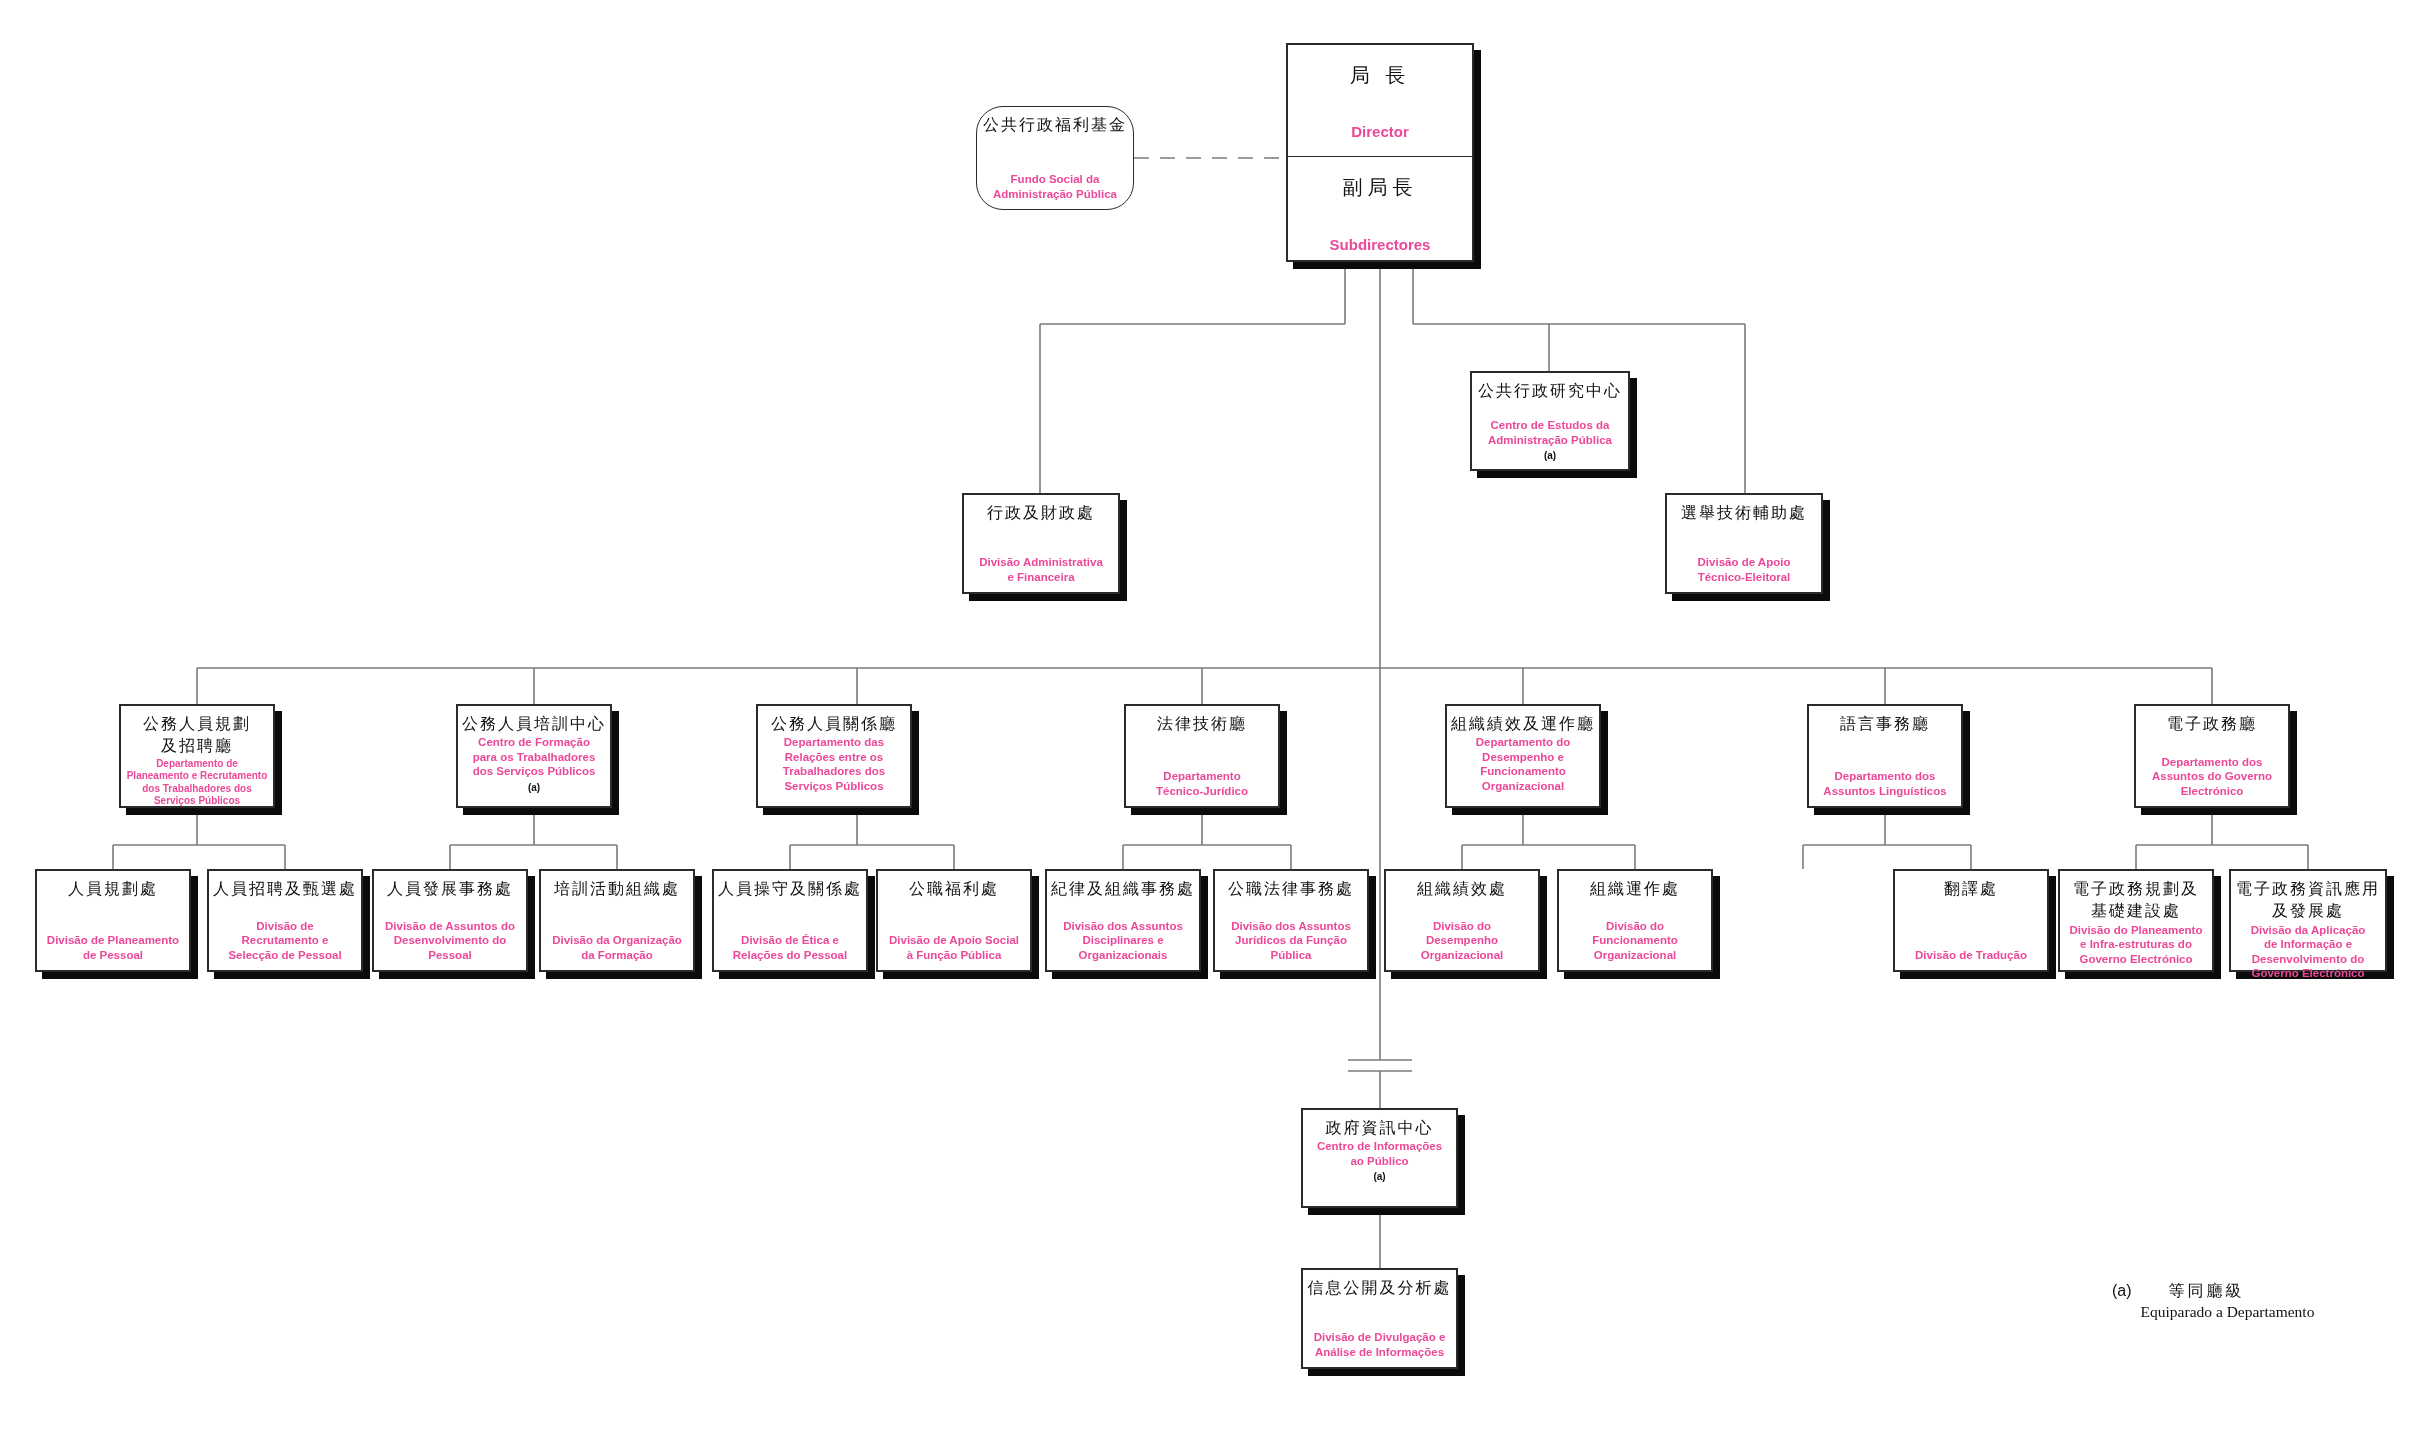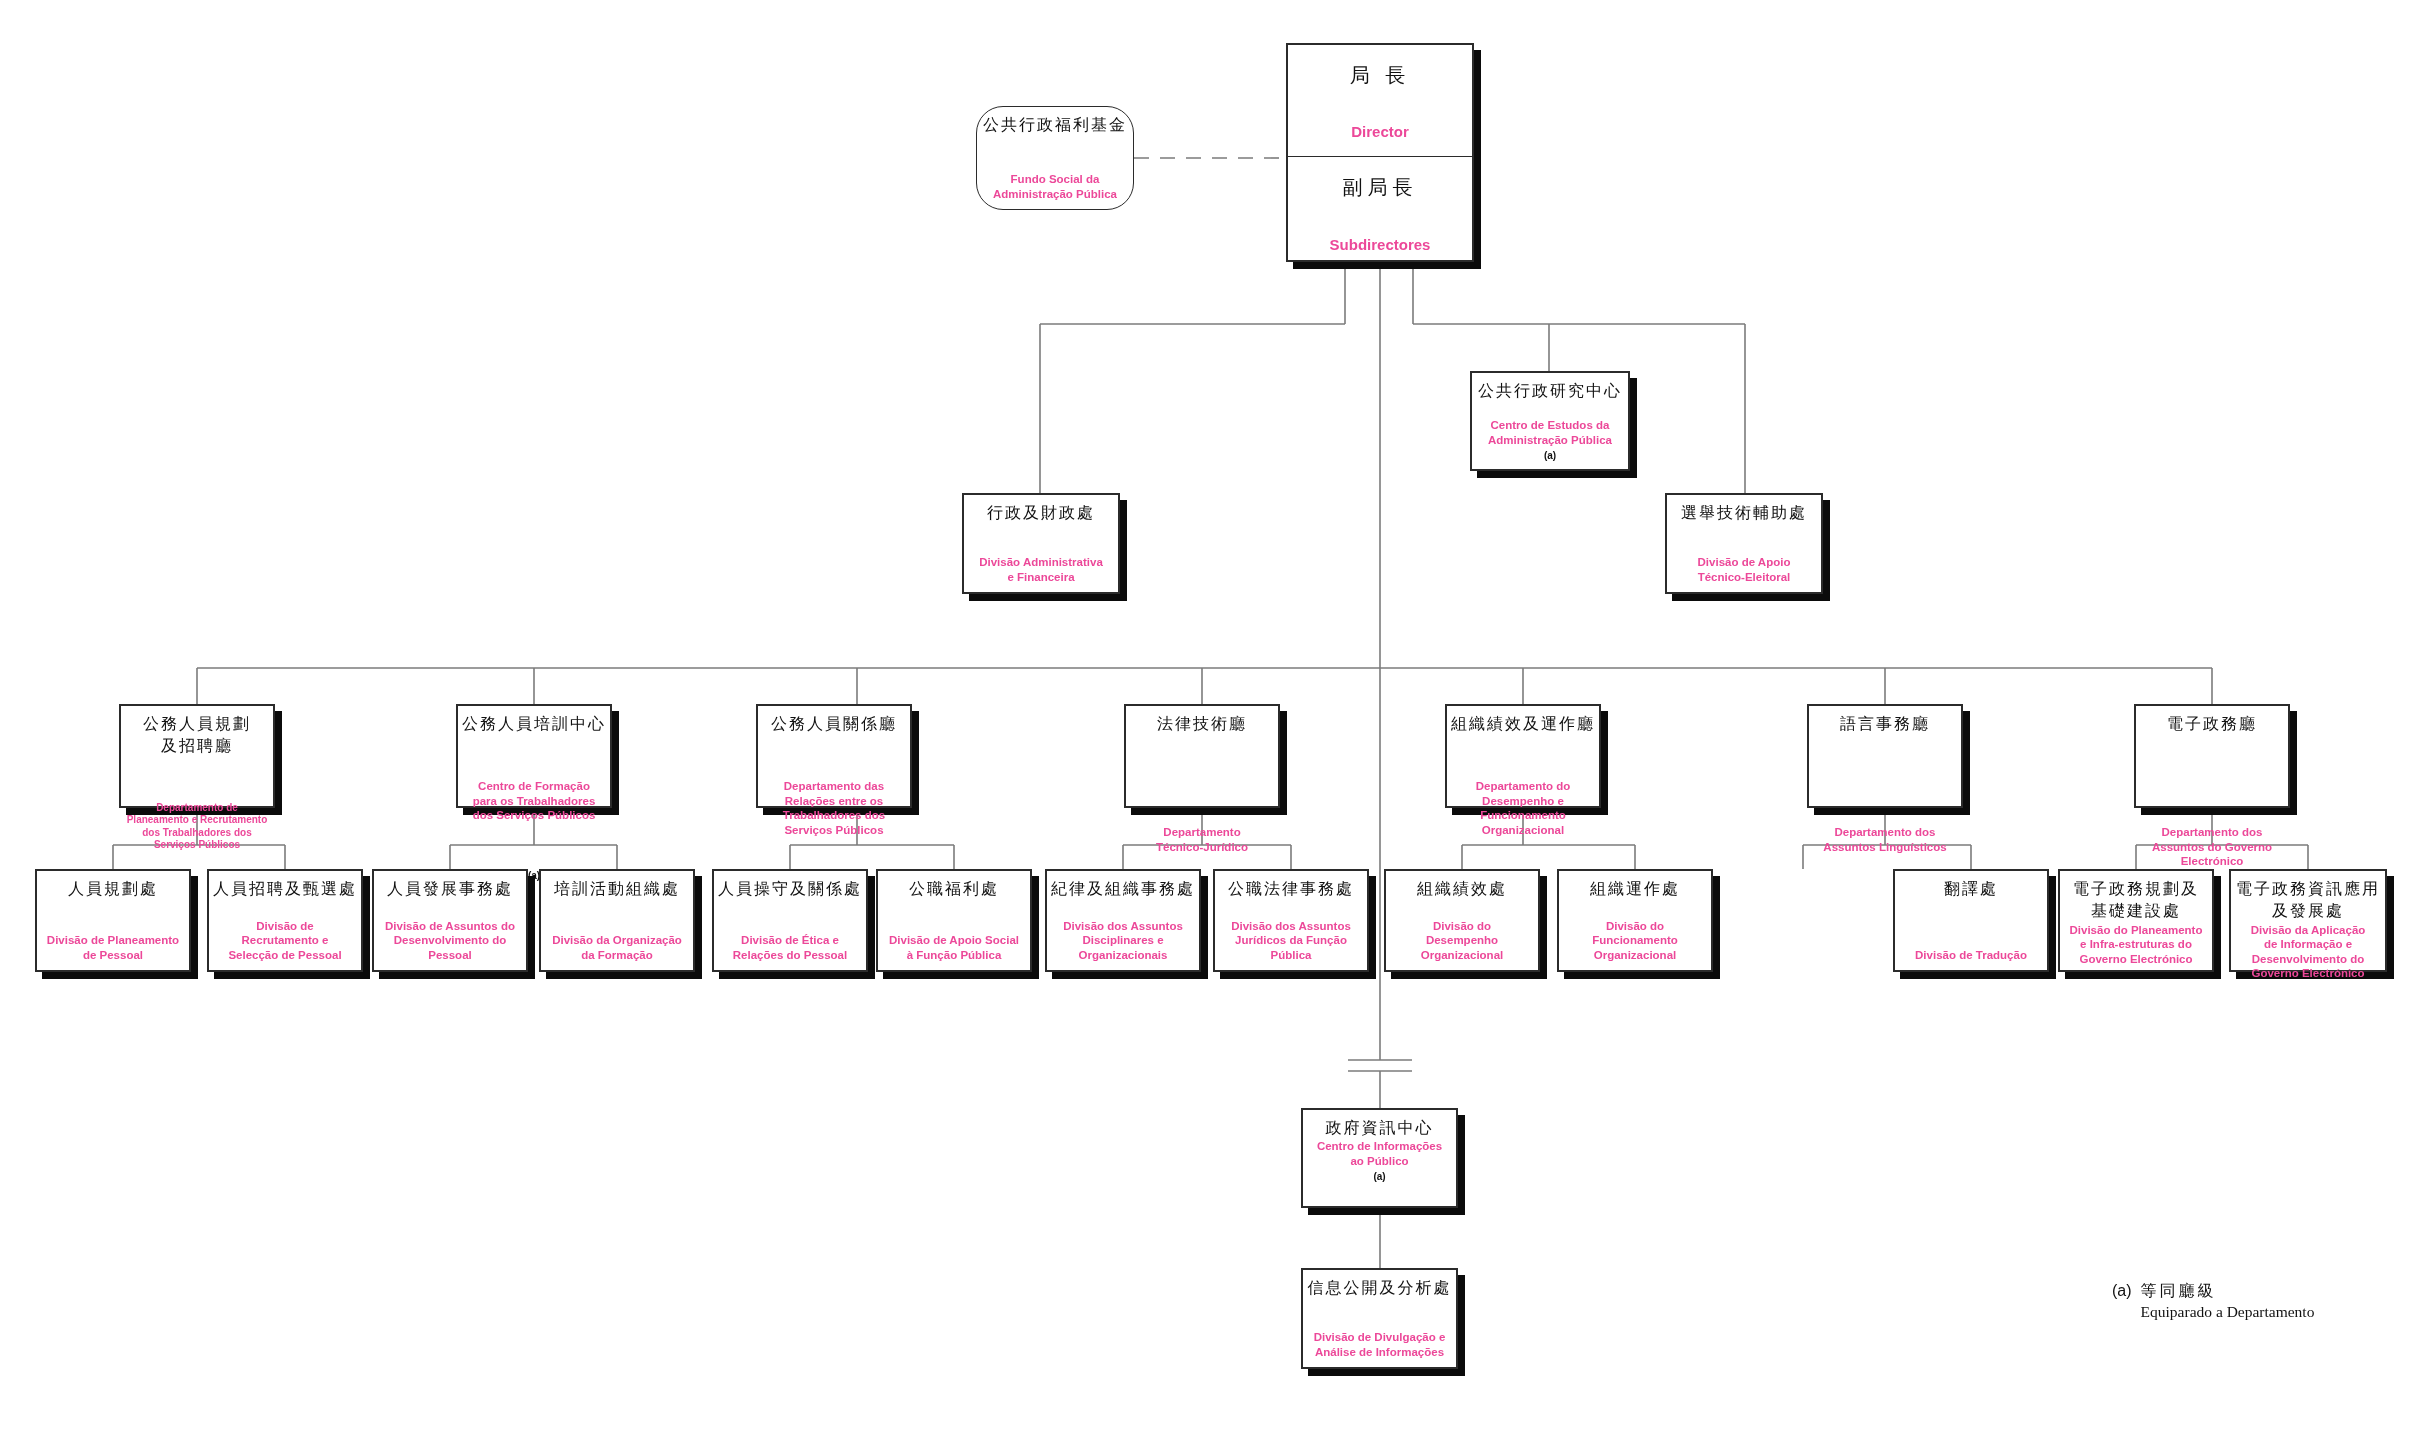--- a/index.html
+++ b/index.html
@@ -25,21 +25,21 @@
             align-items:center;justify-content:space-between;padding:16px 2px 14px 2px;}
   .dir-cell.top{border-bottom:1.5px solid #2b2b2b;}
   .dir-cell .zh{font-size:20px;letter-spacing:5px;}
   .dir-cell .pt{font-size:15px;}
 
   .b-estudos{left:1470px;top:371px;width:160px;height:100px;}
   .b-adminfin{left:962px;top:493px;width:158px;height:101px;}
   .b-eleitoral{left:1665px;top:493px;width:158px;height:101px;}
 
   
-  .dept{top:704px;width:156px;height:104px;gap:44px;}
+  .dept{top:704px;width:156px;height:104px;}
   .b-d1{left:119px;}  .b-d2{left:456px;}  .b-d3{left:756px;}  .b-d4{left:1124px;}
   .b-d5{left:1445px;} .b-d6{left:1807px;} .b-d7{left:2134px;}
 
   
   .divi{top:869px;width:156px;height:103px;}
   .b-c1{left:35px;}   .b-c2{left:207px;}  .b-c3{left:372px;}  .b-c4{left:539px;}
   .b-c5{left:712px;}  .b-c6{left:876px;}  .b-c7{left:1045px;} .b-c8{left:1213px;}
   .b-c9{left:1384px;} .b-c10{left:1557px;}.b-c11{left:1725px;}.b-c12{left:1893px;}
   .b-c13{left:2058px;}.b-c14{left:2229px;width:158px;}
 
@@ -311,18 +311,18 @@
   <div class="box b-infodiv">
     <div class="zh">信息公開及分析處</div>
     <div class="spacer"></div>
     <div class="pt">Divisão de Divulgação e
 Análise de Informações</div>
   </div>
 
   <div class="footnote">
     <span class="marker">(a)</span>
     <span>
-      <span class="fn-zh" style="display:block;">等同廳級</span>
+      <span class="fn-zh" style="display:block;margin-left:28px;">等同廳級</span>
       <span class="fn-pt" style="display:block;">Equiparado a Departamento</span>
     </span>
   </div>
 
 </div>
 
 </body></html>

